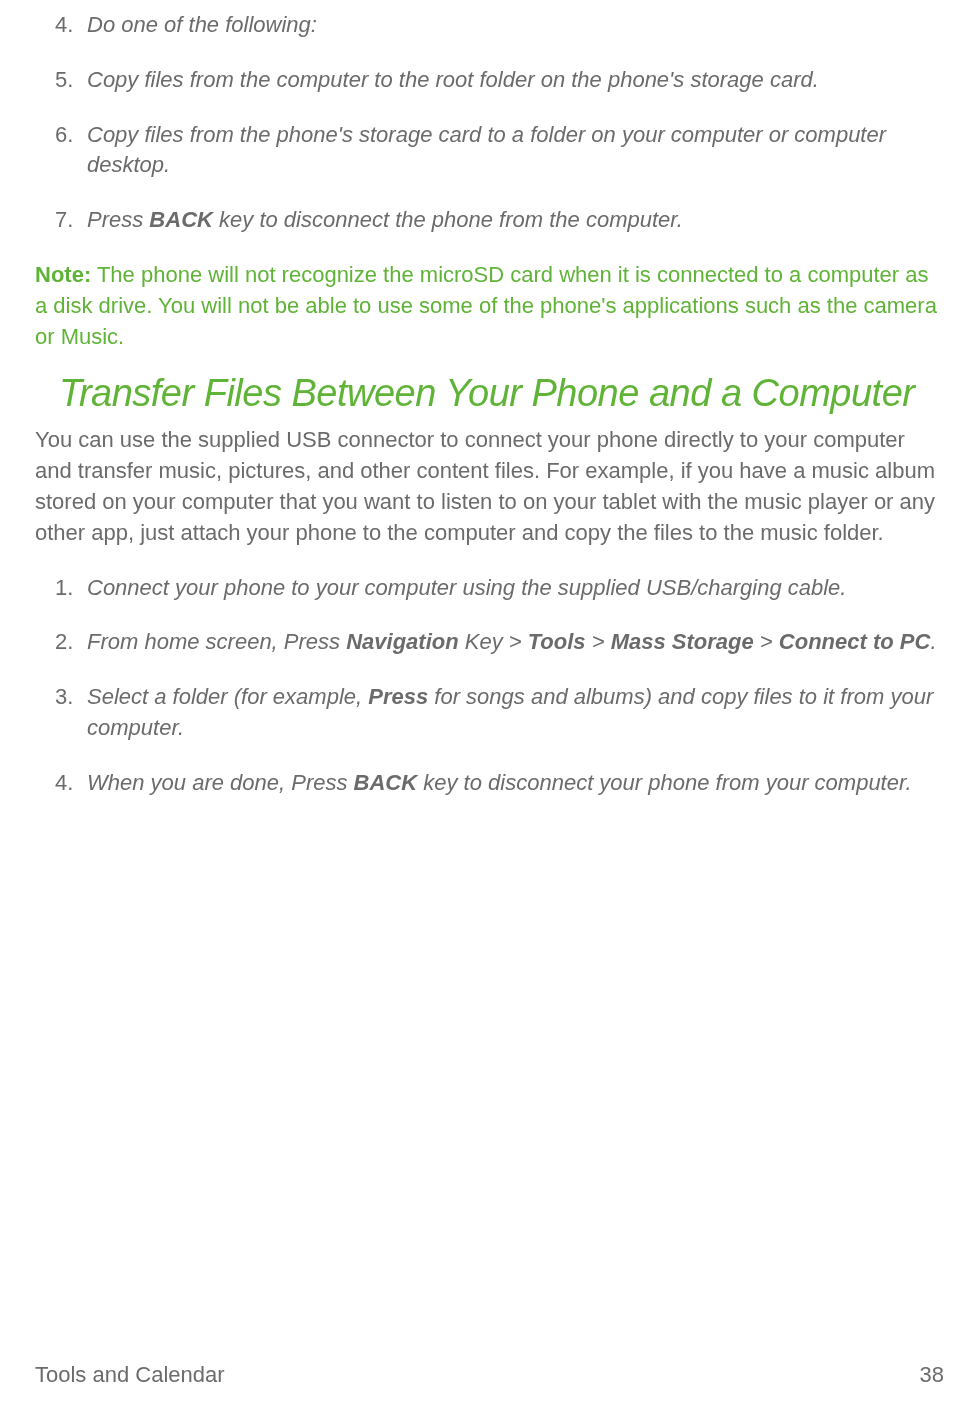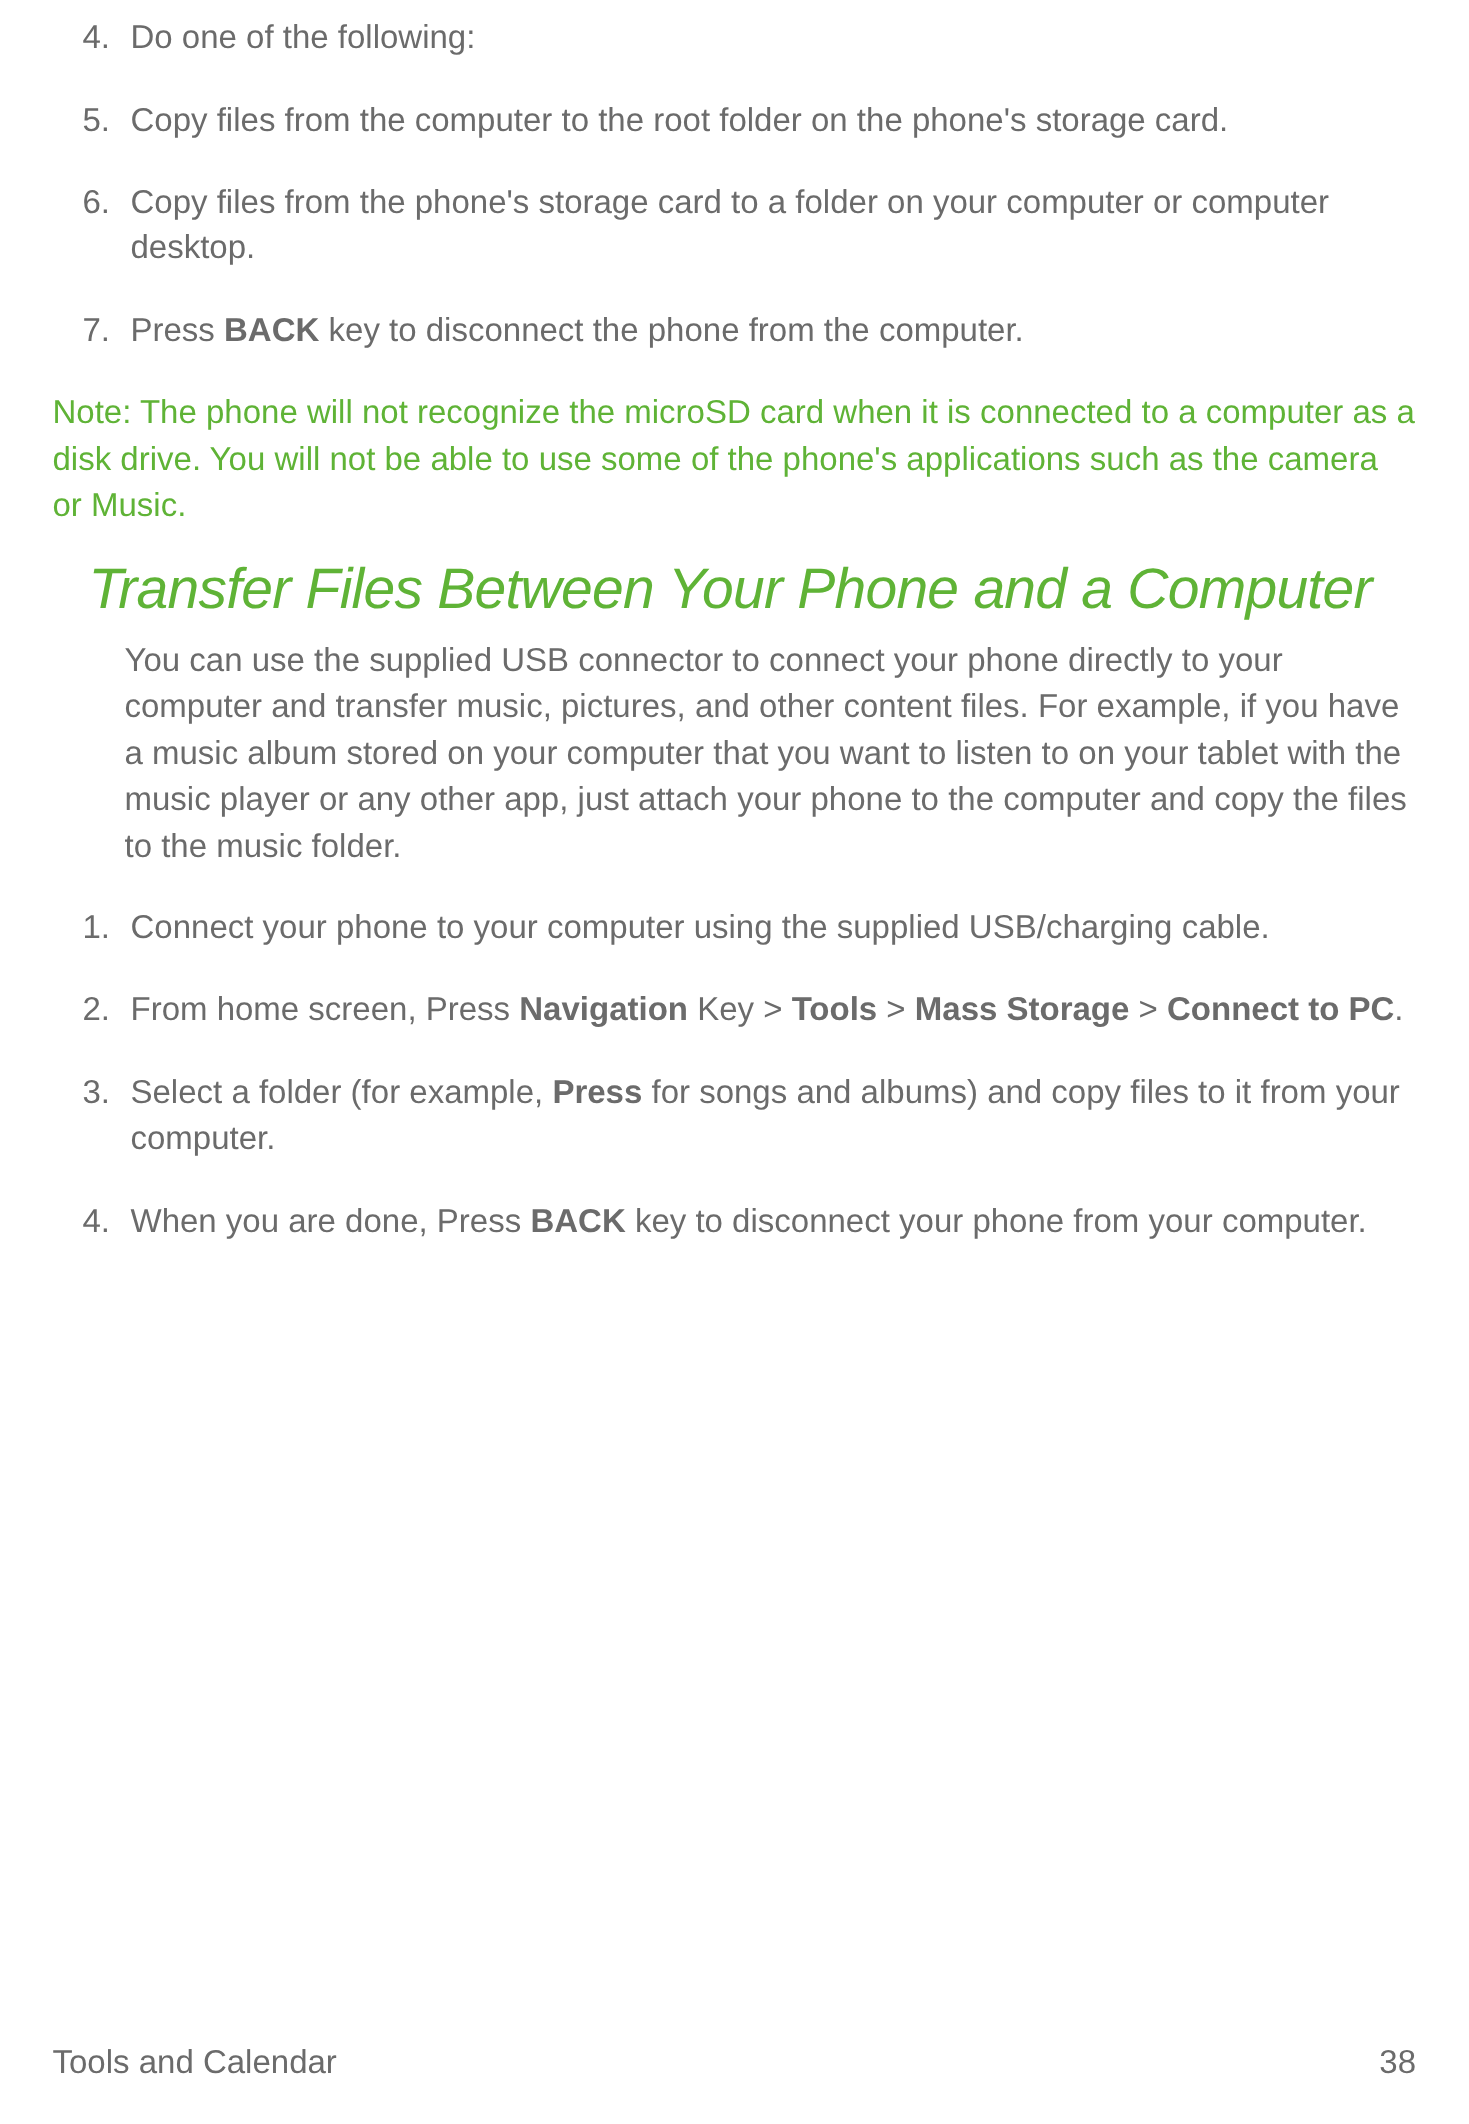--- a/index.html
+++ b/index.html
@@ -28,44 +28,44 @@
       margin-bottom: 24px;
       font-size: 22px;
       line-height: 1.4;
     }
     .ordered-item .num {
       min-width: 32px;
       flex-shrink: 0;
     }
     .ordered-item .text {
       flex: 1;
+      font-style: italic;
     }
     .note-block {
       font-size: 22px;
       line-height: 1.4;
       margin-bottom: 20px;
       color: #5fb336;
     }
     .note-label {
-      font-weight: normal;
+      font-weight: bold;
     }
     .section-heading {
       font-style: italic;
       font-weight: normal;
       color: #5fb336;
       font-size: 38px;
       margin-bottom: 10px;
       letter-spacing: -0.5px;
       margin-left: 24px;
     }
     .intro-para {
       font-size: 22px;
       line-height: 1.4;
       margin-bottom: 24px;
-      margin-left: 48px;
     }
     .bold {
       font-weight: bold;
       text-align: right;
     }
     .footer {
       position: absolute;
       bottom: 28px;
       left: 35px;
       right: 35px;

